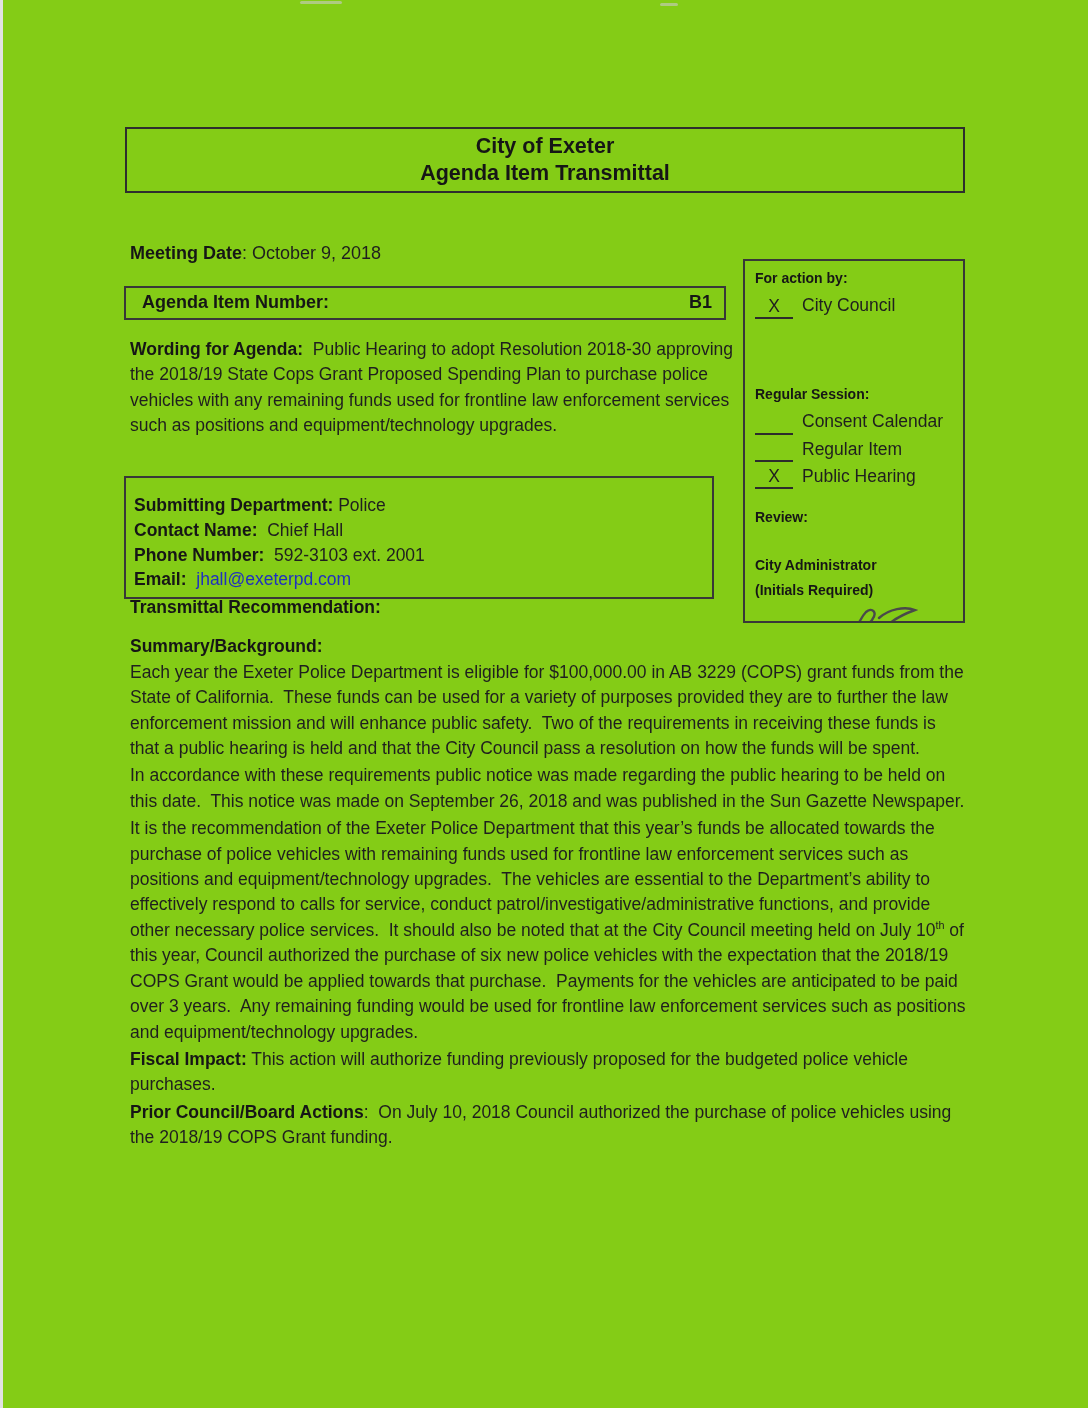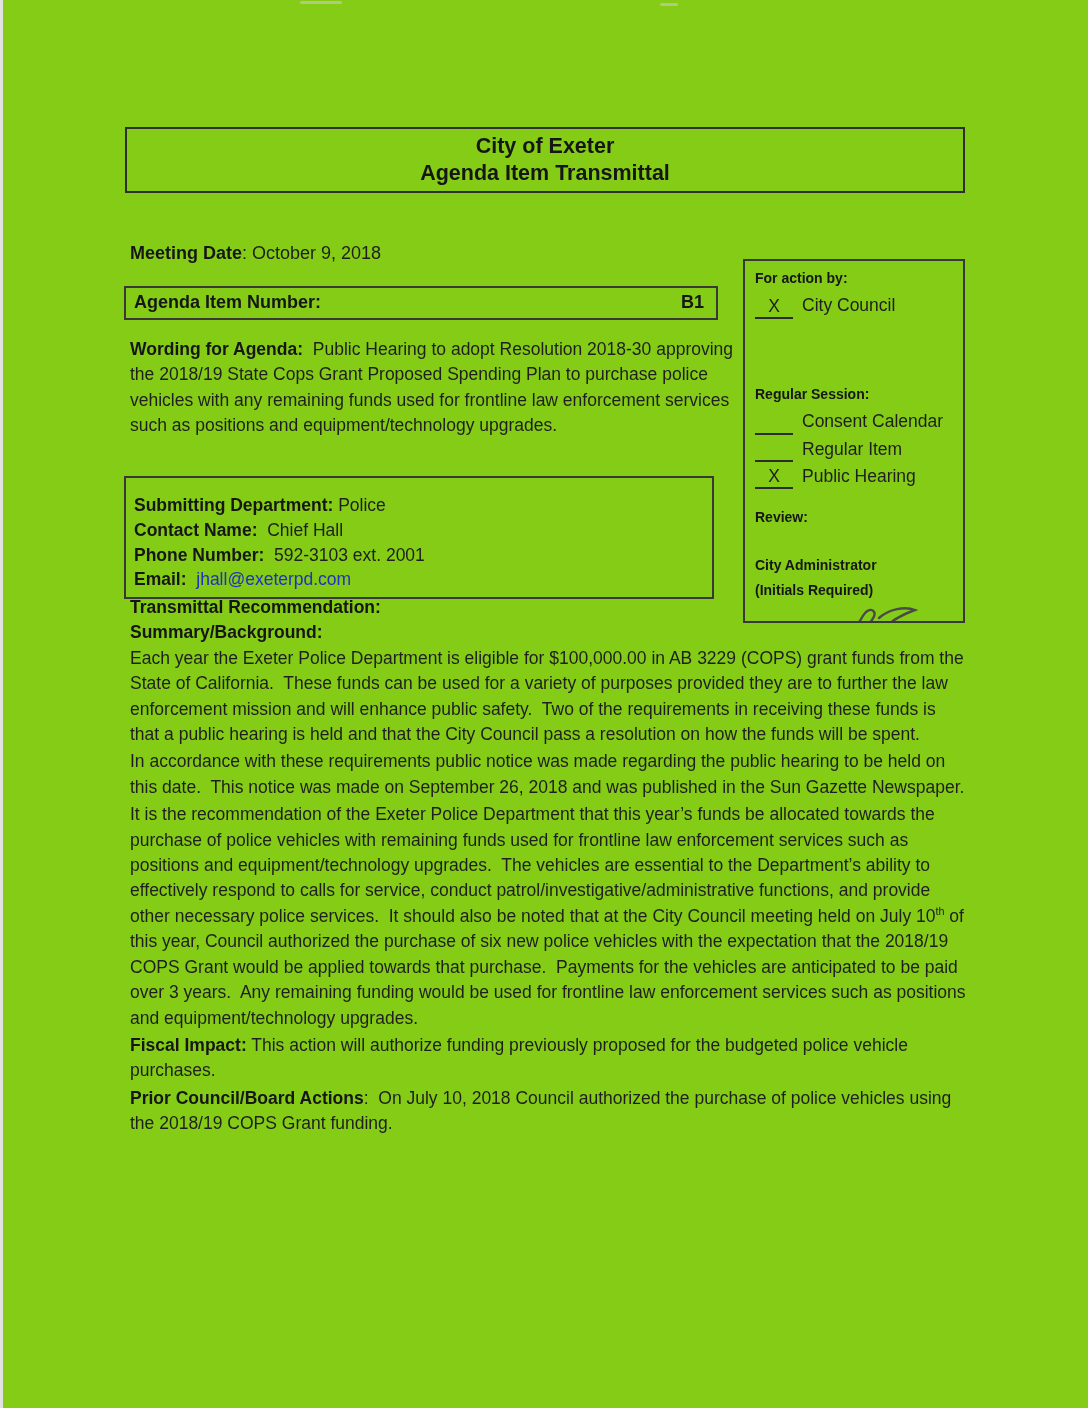--- a/index.html
+++ b/index.html
@@ -21,21 +21,21 @@
   .header-box .t1,.header-box .t2{font-weight:bold;font-size:21.5px;line-height:27px;color:#161616;}
 
   
   .meeting-date{position:absolute;left:130px;top:241px;font-size:18px;}
   .meeting-date b{color:#161616;}
 
   
   .agenda-box{
     position:absolute;left:124px;top:286px;width:570px;height:30px;
     border:2px solid #383838;display:flex;align-items:center;
-    justify-content:space-between;padding:0 12px 0 8px;box-sizing:content-box;
+    justify-content:space-between;padding:0 12px 0 16px;box-sizing:content-box;
   }
   .agenda-box .lbl,.agenda-box .val{font-weight:bold;font-size:18px;color:#161616;}
 
   
   .action-box{
     position:absolute;left:743px;top:259px;width:222px;height:364px;
     border:2px solid #383838;box-sizing:border-box;
     padding:5px 10px;overflow:hidden;
   }
   .action-box .hd{font-weight:bold;font-size:14px;color:#161616;}
@@ -65,21 +65,21 @@
   .email-link{color:#2030c0;cursor:pointer;}
 
   
   .lower{position:absolute;left:130px;top:595px;width:836px;}
   .float-spacer{float:right;width:252px;height:48px;}
   .sec-title{font-weight:bold;color:#161616;white-space:pre-wrap;}
   .para{margin:0;white-space:pre-wrap;}
   .para b{color:#161616;}
   .just{text-align:justify;}
   .gap13{margin-top:2px;}
-  .gap14{}
+  .gap14{margin-top:14px;}
   sup{font-size:0.62em;line-height:0;vertical-align:super;}
 </style>
 </head>
 <body>
 
 <div class="page">
   <div class="edge-shadow"></div>
   <div class="speck" style="left:300px;top:1px;width:42px;height:3px;"></div>
   <div class="speck" style="left:660px;top:3px;width:18px;height:3px;"></div>
 

